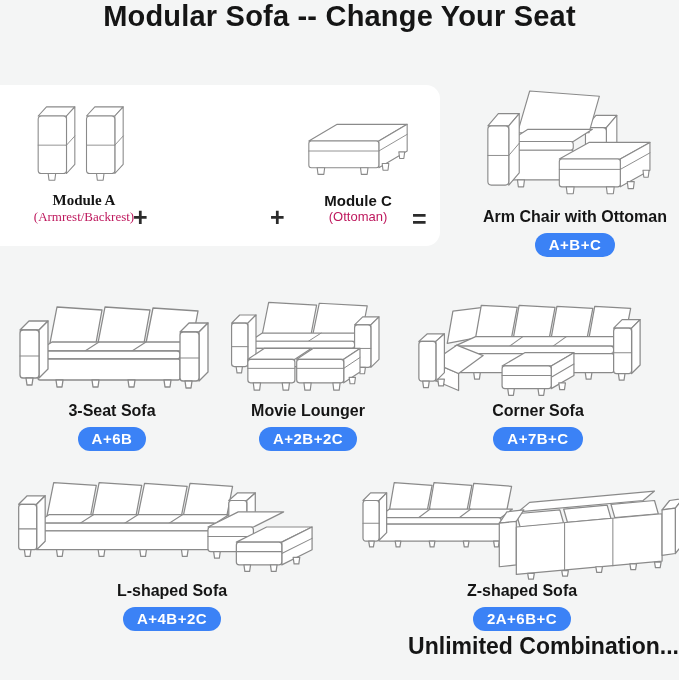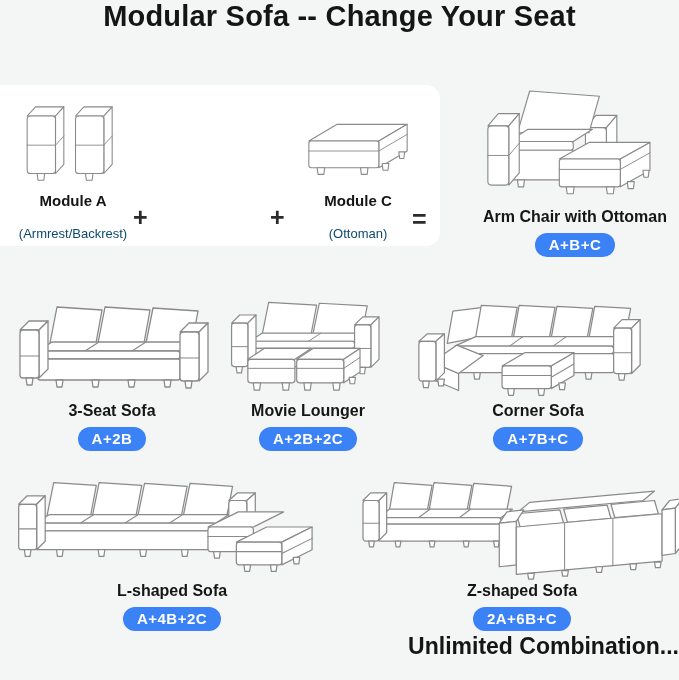--- a/index.html
+++ b/index.html
@@ -7,40 +7,40 @@
     width:679px;height:680px;position:relative;overflow:hidden;
     background:#f4f5f5;color:#151515;
     font-family:"Liberation Sans", sans-serif;
   }
   .abs{position:absolute;}
   .title{top:0;left:0;width:679px;text-align:center;font-size:29px;font-weight:bold;letter-spacing:.2px;}
   .panel{left:0;top:85px;width:440px;height:161px;background:#fff;border-radius:0 14px 14px 0;}
   .mcol{position:absolute;text-align:center;top:6px;}
   .mcol svg{display:block;margin:0 auto;}
   .mname{font-size:15px;font-weight:bold;margin-top:1px;}
-  .msub{font-size:13px;color:#0c4a6e;margin-top:17px;}
+  .msub{font-size:13px;color:#be185d;margin-top:0;}
   .op{position:absolute;font-size:25px;font-weight:600;color:#2b2b2b;top:118px;}
   .op.eq{top:120px;}
   .group{position:absolute;text-align:center;}
   .group svg{display:block;margin:0 auto;}
   .gname{font-size:16px;font-weight:bold;margin-top:2px;}
   .badge{display:inline-block;margin-top:7px;background:#3b82f6;color:#fff;font-size:15px;
          font-weight:bold;padding:3px 14px 4px;border-radius:12px;letter-spacing:.5px;}
   .footer{top:633px;left:0;width:679px;text-align:right;font-size:23px;font-weight:bold;}
   svg .f{fill:#ffffff;stroke:#8a8a8a;stroke-width:1.3;stroke-linejoin:round;stroke-linecap:round;}
   svg .l{fill:none;stroke:#8a8a8a;stroke-width:1.1;stroke-linejoin:round;stroke-linecap:round;}
 </style>
 </head>
 <body>
 
 <div class="abs title">Modular Sofa -- Change Your Seat</div>
 
 <div class="abs panel">
 
-  <div class="mcol" style="left:9px;width:128px;">
+  <div class="mcol" style="left:20px;width:128px;font-family:Liberation Serif, serif;">
     <svg width="118" height="100" viewBox="0 0 130 120">
       <g>
         <path class="f" d="M10,30 L20,19 L54,19 L44,30 Z"></path>
         <path class="f" d="M44,30 L54,19 L54,88 L44,99 Z"></path>
         <rect class="f" x="10" y="30" width="34" height="69" rx="4"></rect>
         <path class="l" d="M10,65 L44,65 M44,65 L54,54"></path>
         <path class="f" d="M22,99 L31,99 L30,107 L23,107 Z"></path>
       </g>
       <g transform="translate(58,0)">
         <path class="f" d="M10,30 L20,19 L54,19 L44,30 Z"></path>
@@ -124,21 +124,21 @@
     <rect class="f" x="8" y="32" width="19" height="48" rx="3"></rect>
     <path class="l" d="M8,58 L27,58"></path>
     <path class="f" d="M14,80 L21,80 L20,87 L15,87 Z"></path>
     <path class="f" d="M44,82 L51,82 L50,89 L45,89 Z"></path>
     <path class="f" d="M80,82 L87,82 L86,89 L81,89 Z"></path>
     <path class="f" d="M116,82 L123,82 L122,89 L117,89 Z"></path>
     <path class="f" d="M152,82 L159,82 L158,89 L153,89 Z"></path>
     <path class="f" d="M173,83 L180,83 L179,90 L174,90 Z"></path>
   </svg>
   <div class="gname">3-Seat Sofa</div>
-  <div class="badge">A+2B</div>
+  <div class="badge">A+6B</div>
 </div>
 
 <div class="group" style="left:224px;top:296px;width:168px;">
   <svg width="168" height="104" viewBox="0 0 185 115">
     <path class="f" d="M42,42 L96,42 L102,10 L49,7 Z"></path>
     <path class="f" d="M98,42 L152,42 L158,11 L105,8 Z"></path>
     <path class="f" d="M28,50 L42,41 L158,41 L144,50 Z"></path>
     <path class="l" d="M93,50 L107,41"></path>
     <rect class="f" x="28" y="50" width="116" height="8" rx="3"></rect>
     <rect class="f" x="28" y="58" width="116" height="20" rx="2"></rect>

